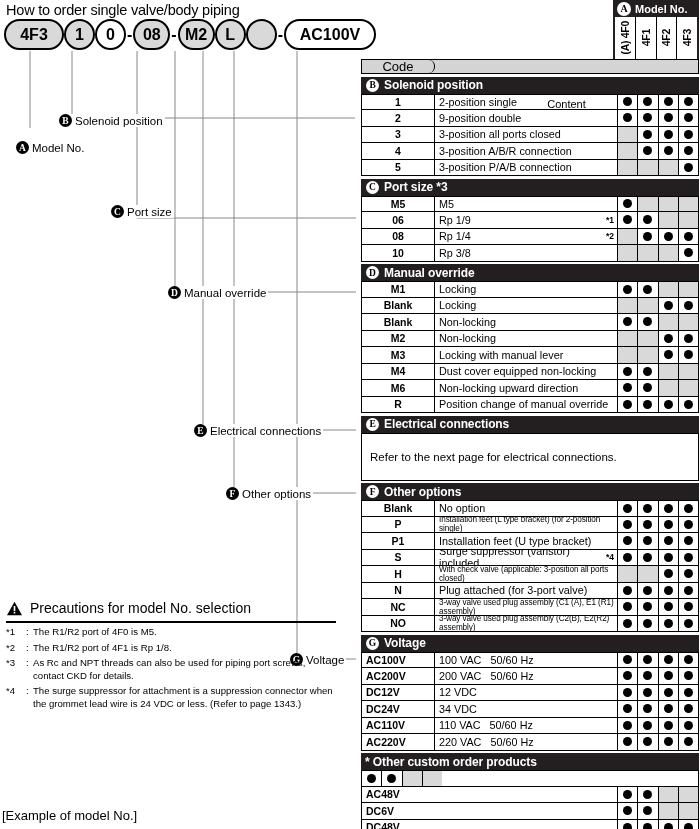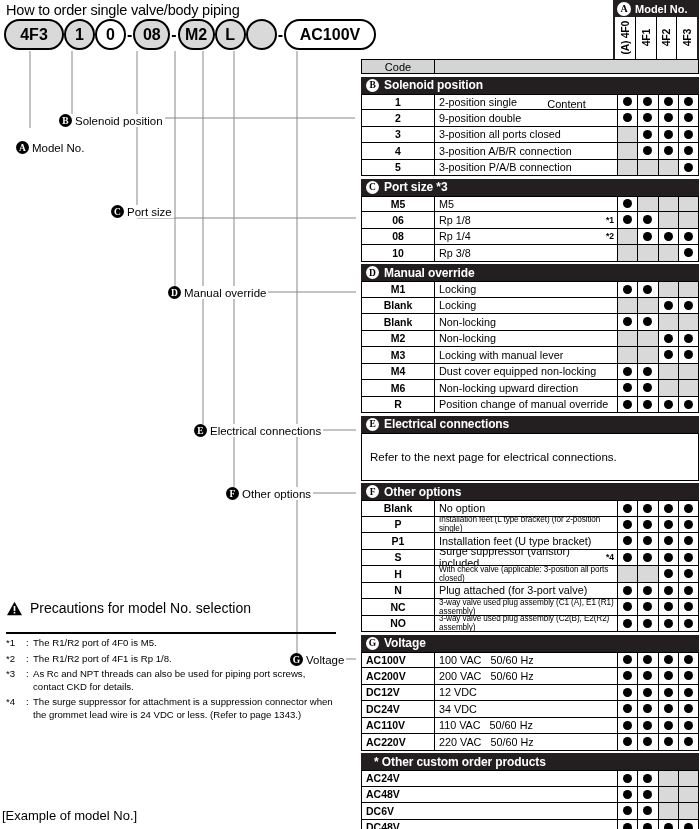--- a/index.html
+++ b/index.html
@@ -52,21 +52,21 @@
     background: #000; color: #fff;
     font-size: 9.5px; font-weight: bold; font-family: "Liberation Serif", serif;
     flex: 0 0 auto;
   }
   .badge.lg { width: 14px; height: 14px; font-size: 10px; }
 
   
   #precautions { position: absolute; left: 6px; top: 600px; width: 330px; }
   #prec-head {
     display: flex; align-items: center; gap: 7px;
-    border-bottom: 2px solid #000; padding-bottom: 16px;
+    border-bottom: 2px solid #000; padding-bottom: 5px;
   }
   #prec-head .warn-tri { width: 17px; height: 15px; flex: 0 0 auto; }
   #prec-title { font-size: 14px; }
   .prec-note {
     display: flex; font-size: 9.6px; line-height: 12.6px;
     margin-top: 3px;
   }
   .prec-note .k { width: 20px; flex: 0 0 auto; }
   .prec-note .sep { width: 7px; flex: 0 0 auto; }
   .prec-note .v { flex: 1 1 auto; }
@@ -113,38 +113,38 @@
     writing-mode: vertical-rl; transform: rotate(180deg);
     font-size: 10.5px; font-weight: bold; letter-spacing: -0.3px;
     white-space: nowrap;
   }
 
   
   .hdr-row { border: 1.5px solid #000; background: #d4d4d4; height: 15px; }
   .c-code {
     width: 73px; flex: 0 0 73px;
     display: flex; align-items: center; justify-content: center;
-    font-size: 11px; border-right: 1.5px solid #000;
+    font-size: 13px; border-right: 1.5px solid #000; border-radius: 6px;
   }
   .c-content {
     flex: 1 1 auto;
     display: flex; align-items: center;
     font-size: 11px; padding: 0 3px;
   }
   .c-content.center { justify-content: center; margin-top: 44px; }
 
   
   .sec-banner {
     background: #231f20; color: #fff;
     height: 17px; display: flex; align-items: center; gap: 5px;
     padding-left: 5px; font-size: 12px; font-weight: bold;
     letter-spacing: -0.1px;
   }
   .sec-banner .badge { background: #fff; color: #000; }
-  .sec-banner.nobadge { padding-left: 13px; }
+  .sec-banner.nobadge { padding-left: 4px; }
 
   
   .drow { height: 16.5px; border-left: 1.5px solid #000; border-right: 1.5px solid #000;
           border-bottom: 1.5px solid #000; }
   .drow.first { border-top: 1.5px solid #000; }
   .cell-code {
     width: 73px; flex: 0 0 73px;
     display: flex; align-items: center; justify-content: center;
     font-size: 10.5px; font-weight: bold;
     border-right: 1.5px solid #000;
@@ -419,21 +419,21 @@
             <span class="dot"></span>
           </div>
           <div class="mk off"></div>
           <div class="mk off"></div>
           <div class="mk off"></div>
         </div>
       </div>
       <div class="trow drow">
         <div class="cell-code">06</div>
         <div class="cell-content">
-          <span>Rp 1/8</span>
+          <span>Rp 1/9</span>
           <span class="fn">*1</span>
         </div>
         <div class="marks">
           <div class="mk">
             <span class="dot"></span>
           </div>
           <div class="mk">
             <span class="dot"></span>
           </div>
           <div class="mk off"></div>
@@ -901,21 +901,20 @@
           <div class="mk">
             <span class="dot"></span>
           </div>
         </div>
       </div>
       <div class="spacer-2"></div>
       <div class="sec-banner nobadge">
         <span>* Other custom order products</span>
       </div>
       <div class="trow drow first">
-        <div class="cell-merged">AC24V</div>
         <div class="marks">
           <div class="mk">
             <span class="dot"></span>
           </div>
           <div class="mk">
             <span class="dot"></span>
           </div>
           <div class="mk off"></div>
           <div class="mk off"></div>
         </div>

